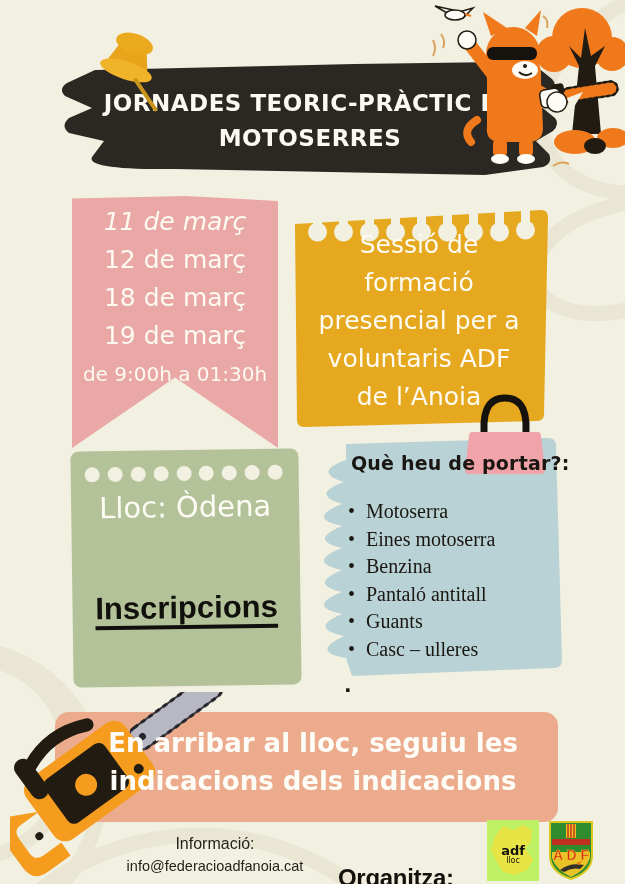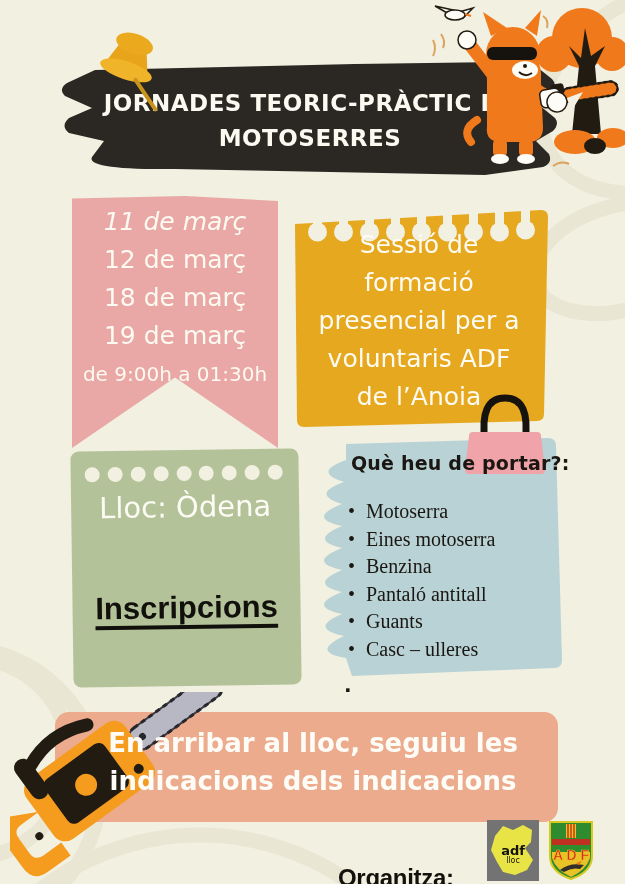--- a/index.html
+++ b/index.html
@@ -94,21 +94,21 @@
     text-align:center; font-size:16px; line-height:23px;
   }
   .contact .email { font-size:14.5px; color:#26231d; text-decoration:none; cursor:pointer; display:block; }
   .organizer-label {
     position:absolute; left:338px; top:864px; z-index:2;
     font-family:"Liberation Sans", sans-serif; font-weight:bold;
     font-size:24px; color:#14110c; letter-spacing:-0.3px;
   }
   .logo-anoia {
     position:absolute; left:487px; top:820px; width:52px; height:61px; z-index:2;
-    background:#737373;
+    background:#bef264;
   }
   .logo-anoia svg { position:absolute; inset:0; }
   .logo-anoia .l1 {
     position:absolute; top:24px; left:0; width:100%; text-align:center;
     font-size:13px; font-weight:bold; color:#14120a; line-height:13px;
     text-shadow:0 0 2px #e8e446;
   }
   .logo-anoia .l2 {
     position:absolute; top:37px; left:0; width:100%; text-align:center;
     font-size:8px; color:#14120a; line-height:8px;
@@ -317,20 +317,22 @@
       <circle cx="-20" cy="40" r="4" fill="#211b12"></circle>
     </g>
   </svg>
 
   <div class="notice-text">
     <div>En arribar al lloc, seguiu les</div>
     <div>indicacions dels indicacions</div>
   </div>
 
   <div class="contact">
+    <div>Informació:</div>
+    <span class="email">info@federacioadfanoia.cat</span>
   </div>
 
   <div class="organizer-label">Organitza:</div>
 
   <div class="logo-anoia">
     <svg width="52" height="61" viewBox="0 0 52 61">
       <path fill="#e8e446" d="M8,16 L16,6 L26,10 L36,5 L45,10 L44,22 L38,28 L46,40 L40,50 L28,55 L16,52 L10,42 L4,30 Z"></path>
     </svg>
     <div class="l1">adf</div>
     <div class="l2">lloc</div>

